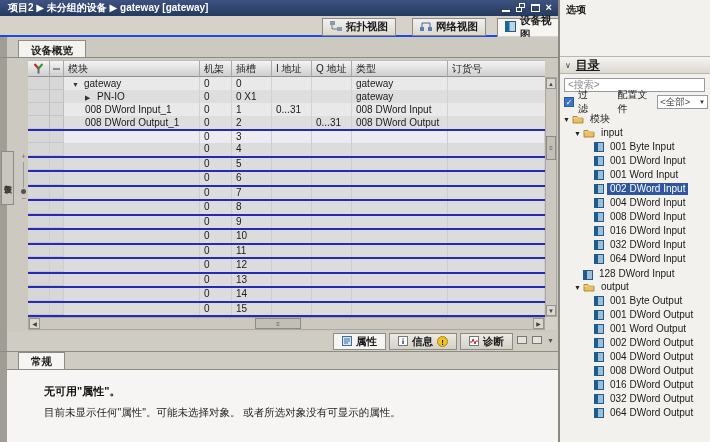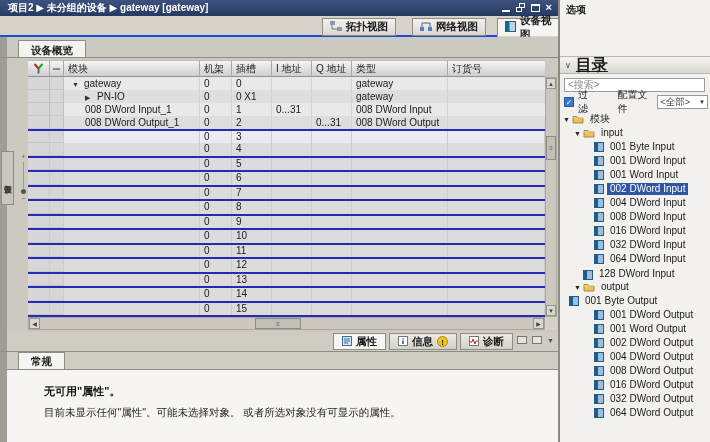--- a/index.html
+++ b/index.html
@@ -96,21 +96,21 @@
   #msg-title{position:absolute;left:37px;top:14px;font-size:11px;font-weight:bold;color:#111;}
   #msg-body{position:absolute;left:37px;top:36px;font-size:10.5px;color:#222;}
 
   
   #panel{position:absolute;left:558px;top:0;width:152px;height:442px;background:#f2f1ee;border-left:2px solid #8d8a82;}
   #panel-header{height:16px;background:linear-gradient(#a6b2c9,#8090ae);color:#16264e;font-weight:bold;line-height:16px;padding-left:6px;}
   #options-row{height:20px;line-height:20px;font-weight:bold;padding-left:6px;background:#f2f1ee;}
   #cat-header{position:absolute;left:0;top:56px;width:150px;height:18px;background:linear-gradient(#f5f4f2,#dcd8d1);
               border-top:1px solid #b8b5ae;border-bottom:1px solid #b8b5ae;display:flex;align-items:center;gap:5px;padding:0 5px;}
   #cat-header .chev{font-size:8px;color:#444;}
-  #cat-header .lbl{font-weight:bold;font-size:16px;text-decoration:underline;}
+  #cat-header .lbl{font-weight:bold;font-size:12px;text-decoration:underline;}
   #search-box{position:absolute;left:4px;top:78px;width:141px;height:14px;background:#fff;border:1px solid #9a9a9a;
               color:#8a8a8a;font-size:10px;line-height:12px;padding:0 3px;}
   #filter-row{position:absolute;left:4px;top:95px;width:144px;height:14px;display:flex;align-items:center;}
   #filter-check{width:10px;height:10px;background:#3a76c9;border:1px solid #2a5a9a;color:#fff;font-size:8px;line-height:9px;text-align:center;flex:none;}
   #filter-label{margin-left:4px;font-size:10px;}
   #profile-label{margin-left:20px;font-size:10px;}
   #profile-select{margin-left:1px;width:52px;height:14px;background:#fff;border:1px solid #9a9a9a;display:flex;align-items:center;
                   font-size:9.5px;color:#444;padding:0 2px;justify-content:space-between;}
   #profile-select .chev{font-size:6px;color:#333;}
   #tree{position:absolute;left:0;top:112px;width:150px;height:330px;overflow:hidden;}
@@ -581,21 +581,21 @@
         <div class="titem" style="padding-left: 14px;">
           <span class="tarrow">▼</span>
           <span class="ticon">
             <svg width="12" height="10">
               <path d="M1,2.5 h4 l1,1.5 h5 v5 h-10 z" fill="#ecc05a" stroke="#9a7a28" stroke-width="0.8"></path>
               <path d="M1,4 h10" stroke="#f6dfa0" stroke-width="0.8"></path>
             </svg>
           </span>
           <span class="tlabel">output</span>
         </div>
-        <div class="titem" style=" text-align: right;">
+        <div class="titem" style="padding-left: 25px; text-align: right;">
           <span class="tarrow"></span>
           <span class="ticon">
             <svg width="10" height="10">
               <rect x="0.5" y="0.5" width="9" height="9" fill="#9cc0dc" stroke="#245a86"></rect>
               <rect x="0.5" y="0.5" width="3.5" height="9" fill="#1d5c8e"></rect>
             </svg>
           </span>
           <span class="tlabel">001 Byte Output</span>
         </div>
         <div class="titem" style="padding-left: 25px;">

